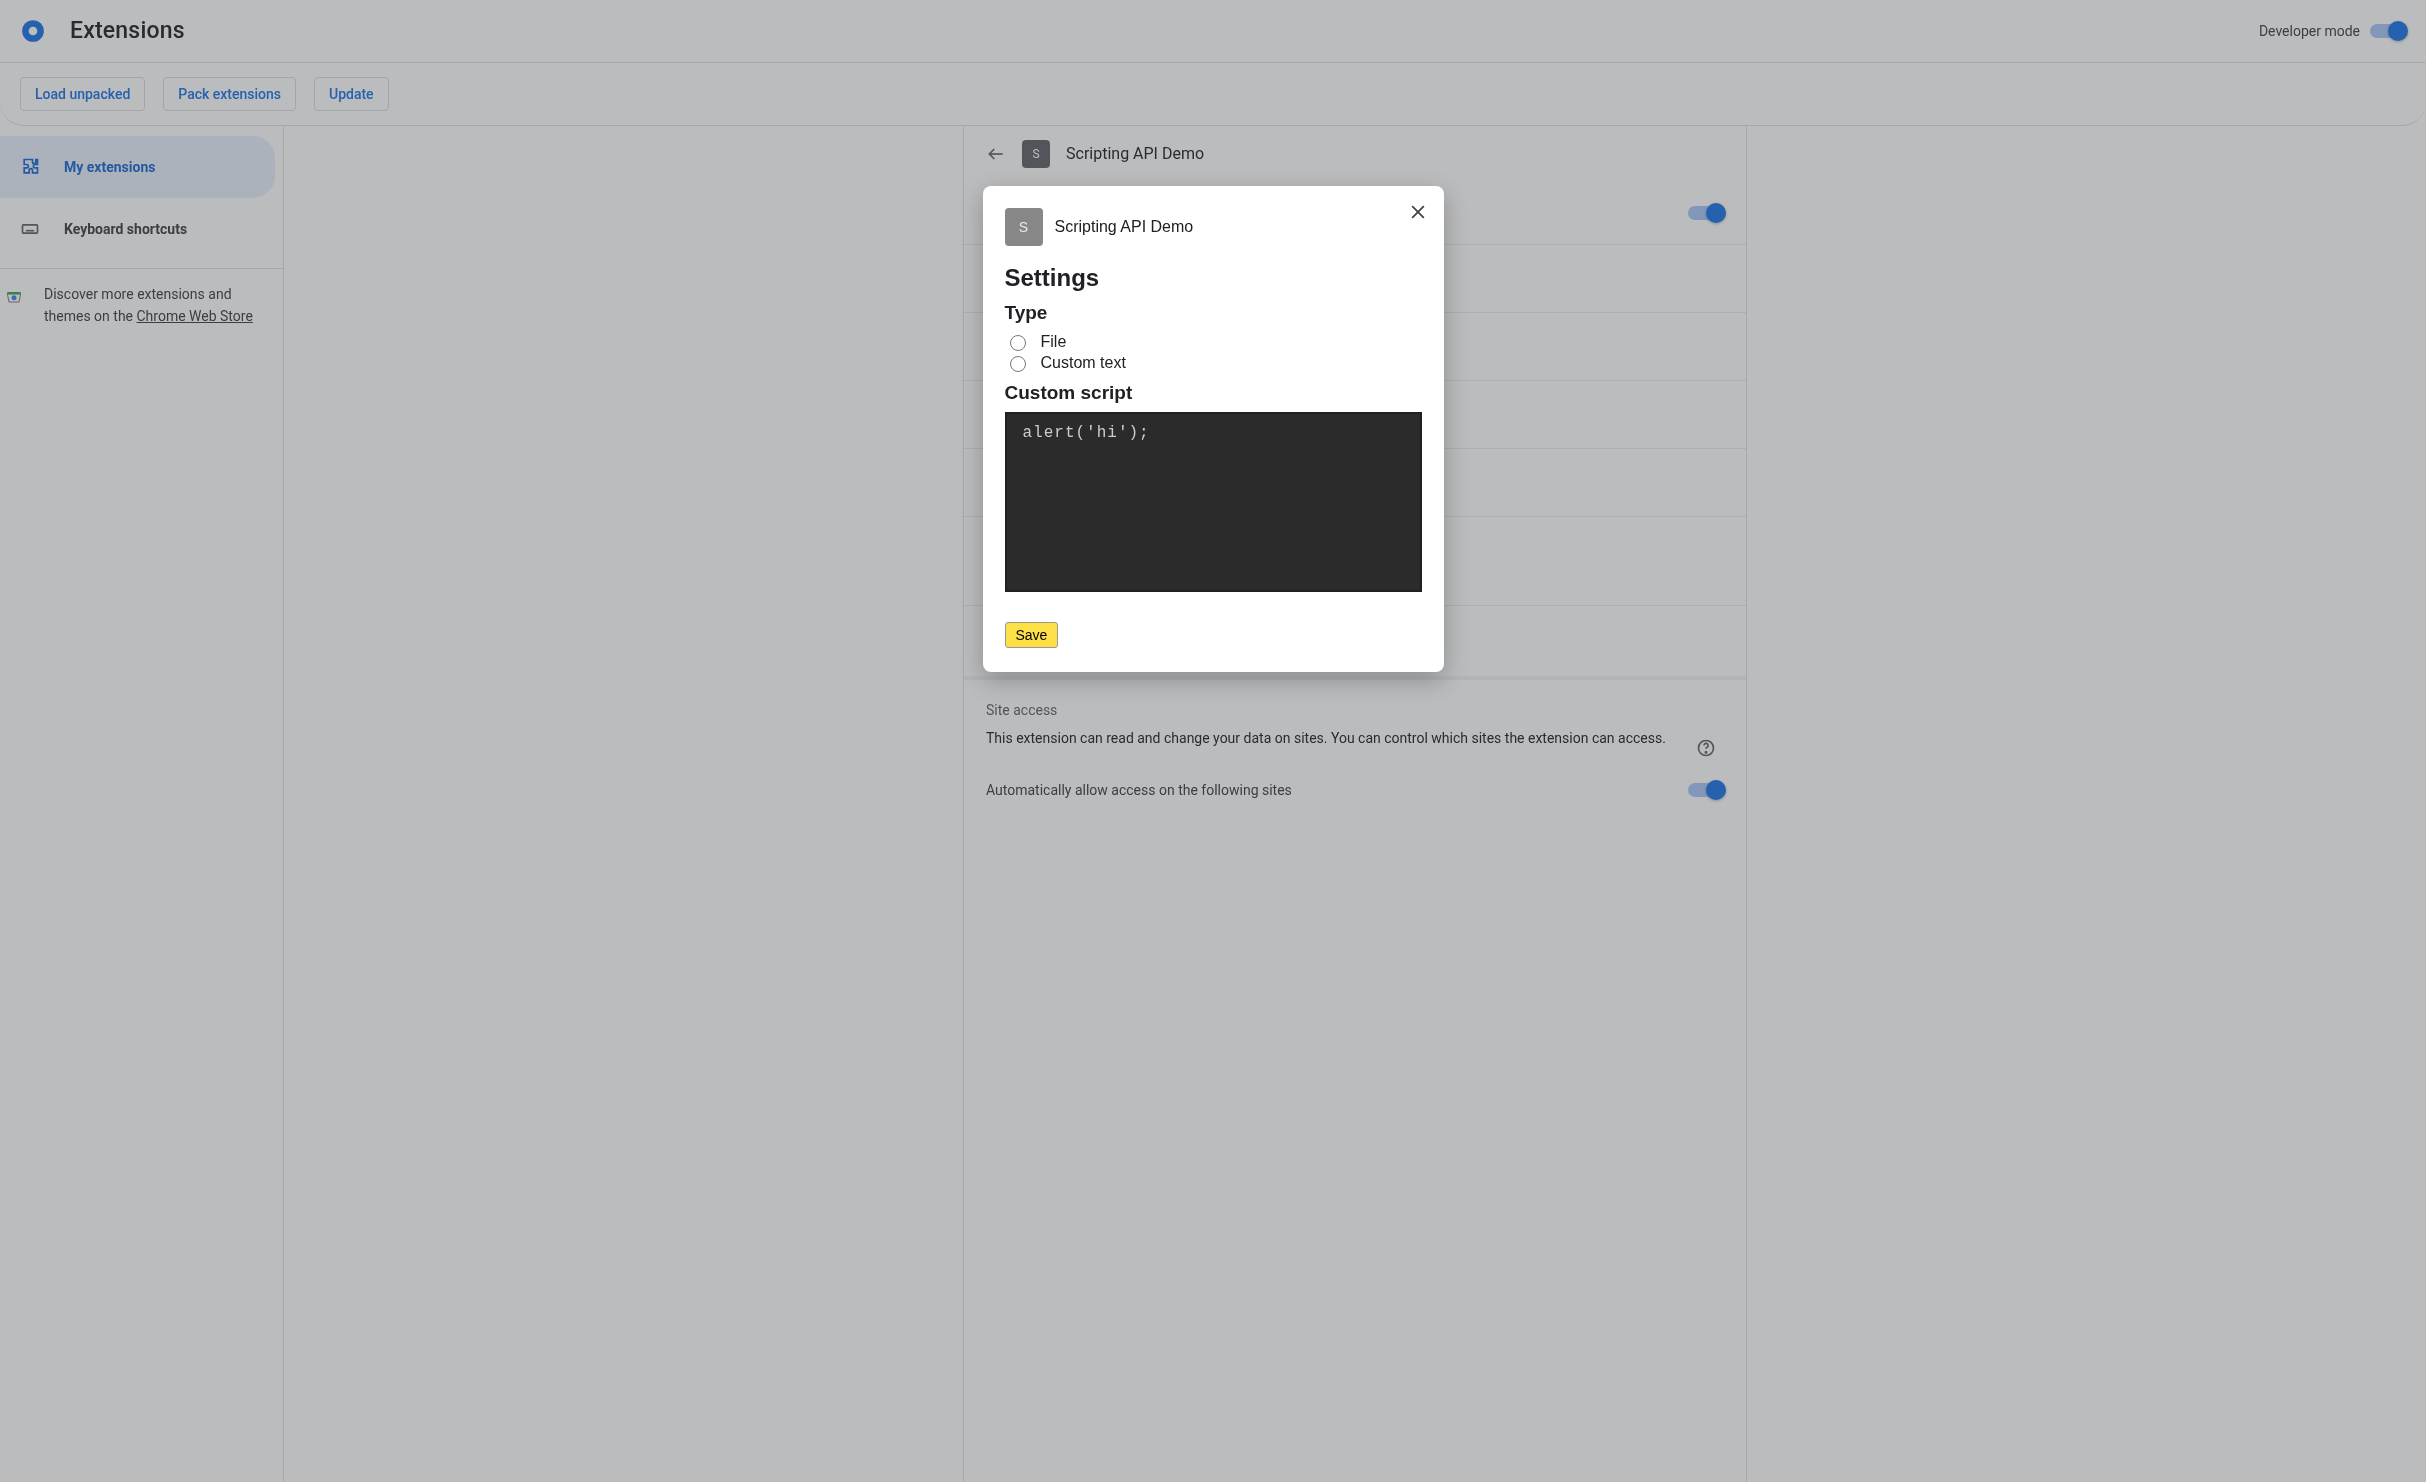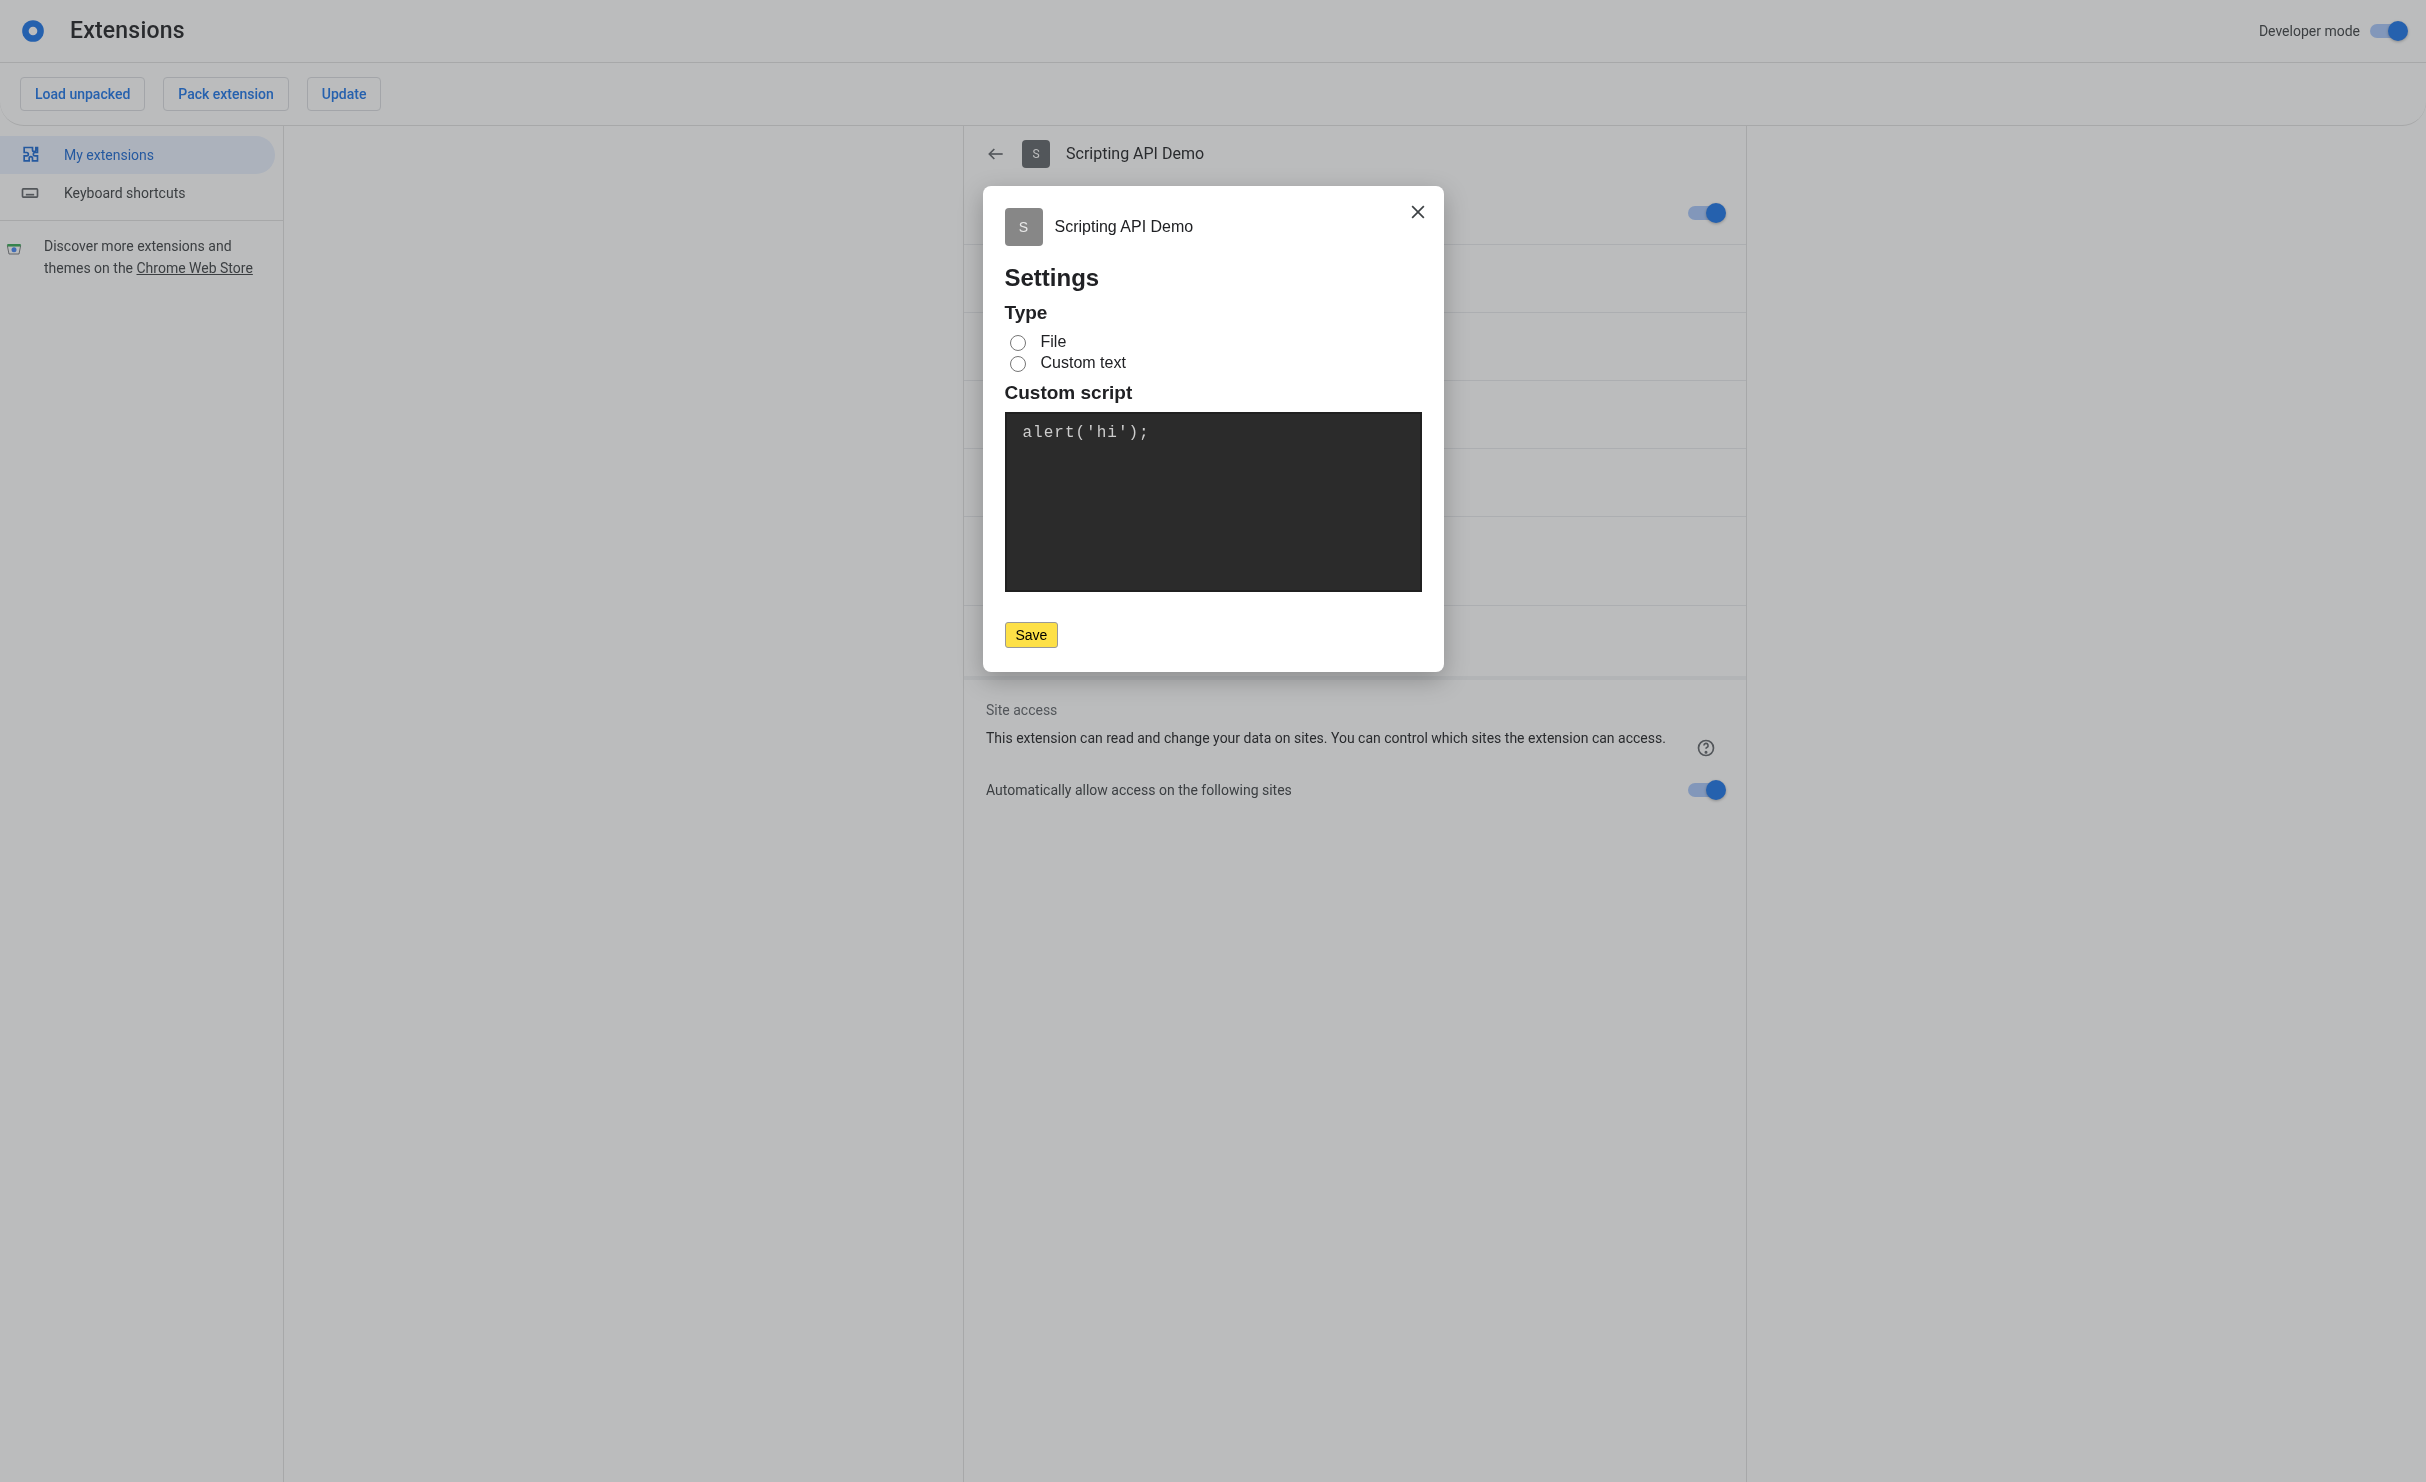--- a/index.html
+++ b/index.html
@@ -33,21 +33,21 @@
   }
 
   .action-bar { padding:14px 0 14px 20px; border-bottom:1px solid #e0e0e0; display:flex; gap:18px;border-radius:24px; }
   .outline-btn {
     border:1px solid #dadce0; background:#fff; color:#1a73e8; font-size:14px; font-weight:500;
     padding:8px 14px; border-radius:4px; cursor:pointer; font-family:inherit;
   }
 
   .content { display:flex; height:calc(100% - 62.5px - 59px); }
   .sidebar { width:284px; padding-top:10px; border-right:1px solid #e0e0e0; }
-  .side-item { display:flex; align-items:center; height:38px; padding:0 20px; font-size:14px; color:#3c4043; cursor:pointer; }
+  .side-item { display:flex; align-items:center; height:62px; padding:0 20px; font-size:14px; color:#3c4043; cursor:pointer;font-weight:bold; }
   .side-item.active { background:#e8f0fe; color:#1967d2; border-radius:0 22px 22px 0; margin-right:8px; }
   .side-item .side-icon { width:20px; height:20px; margin-right:24px; display:flex; align-items:center; justify-content:center; }
   .sidebar-divider { border-top:1px solid #e0e0e0; margin:8px 0 14px 0; }
   .side-text { padding:0 4px; font-size:14px; color:#3c4043; line-height:1.6; display:flex; align-items:flex-start; gap:20px;}
   .side-text a { color:#3c4043; text-decoration:underline; }
   .cws-icon { width:20px; height:20px; flex-shrink:0; margin-top:4px;}
   .cws-icon svg { width:20px; height:20px;}
 
   .main { flex:1; display:flex; justify-content:center; padding-top:0; overflow:hidden;}
   .detail-card { width:784px; border-left:1px solid #e0e0e0; border-right:1px solid #e0e0e0; height:100%; }
@@ -109,21 +109,21 @@
   <div class="header-right">
     <span class="dev-label">Developer mode</span>
     <div class="toggle">
         <div class="knob"></div>
       </div>
   </div>
 </div>
 
 <div class="action-bar">
   <button class="outline-btn">Load unpacked</button>
-  <button class="outline-btn">Pack extension</button>
+  <button class="outline-btn">Pack extensions</button>
   <button class="outline-btn">Update</button>
 </div>
 
 <div class="content">
   <div class="sidebar">
     <div class="side-item active">
       <span class="side-icon">
         <svg viewBox="0 0 24 24" fill="none" stroke="#1967d2" stroke-width="2">
             <path d="M9 3h6v3a2 2 0 0 0 4 0V3h2v6h-3a2 2 0 0 0 0 4h3v6h-6v-3a2 2 0 0 0-4 0v3H5v-6h3a2 2 0 0 0 0-4H5V3h4z"></path>
           </svg>

